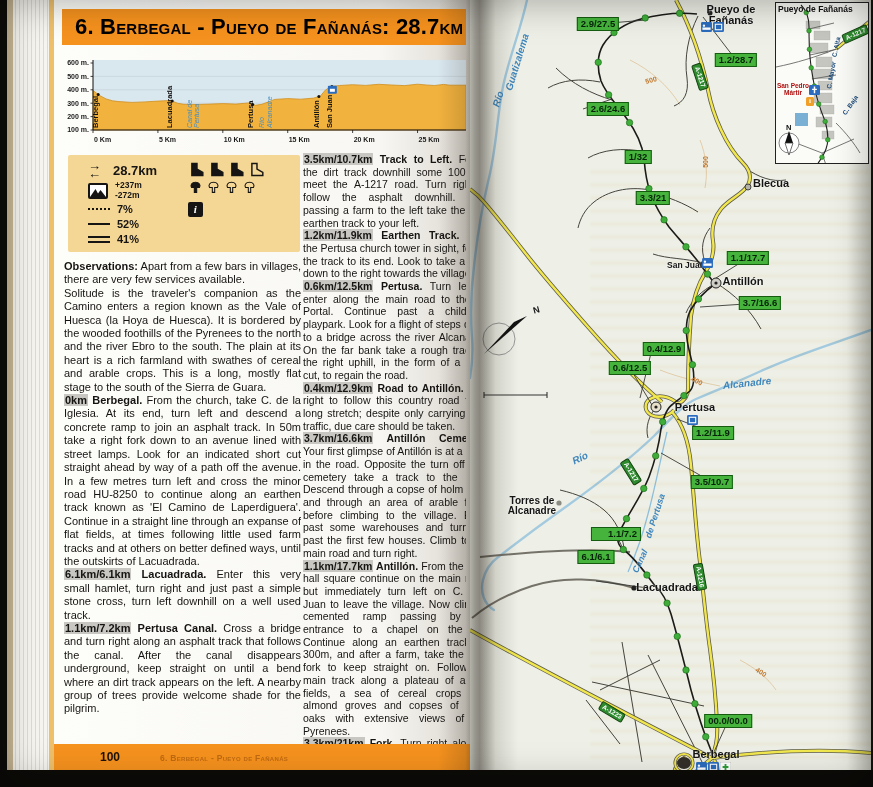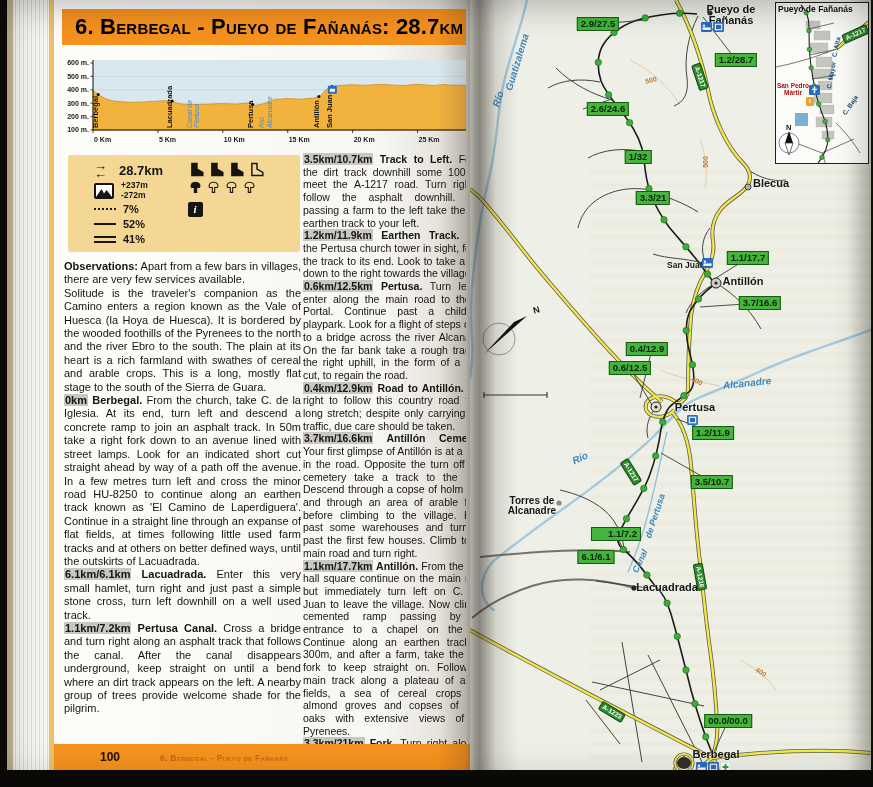--- a/index.html
+++ b/index.html
@@ -18,21 +18,21 @@
      background:linear-gradient(90deg,#fdfdfa 0%,#f8f7f3 78%,#e4e1da 94%,#cfccc4 100%);}
   #banner{position:absolute;left:62px;top:9px;width:404px;height:36px;background:#f6921e;z-index:3;
      color:#000000;font-weight:bold;font-size:22px;line-height:36px;padding-left:13px;box-sizing:border-box;
      font-variant:small-caps;letter-spacing:.2px;white-space:nowrap;overflow:hidden;}
   #elev-chart{position:absolute;left:64px;top:52px;width:402px;height:98px;z-index:3;}
   .axlbl{font-size:7px;font-weight:bold;fill:#1a1a1a;font-family:"Liberation Sans",sans-serif;}
   .lmt{font-size:7.5px;font-weight:bold;fill:#111;font-family:"Liberation Sans",sans-serif;}
   .lmw{font-size:7px;font-style:italic;fill:#4a8fc0;font-family:"Liberation Sans",sans-serif;}
   
   #info-box{position:absolute;left:68px;top:155px;width:232px;height:97px;background:#f5d795;z-index:3;
-     border-radius:2px;padding:7px 26px;box-sizing:border-box;display:flex;}
+     border-radius:2px;padding:7px 20px;box-sizing:border-box;display:flex;}
   .ib-left{width:52%;display:flex;flex-direction:column;justify-content:space-between;}
   .ib-right{width:48%;display:flex;flex-direction:column;gap:4px;}
   .ib-row{display:flex;align-items:center;gap:7px;color:#161514;}
   .ib-dist{font-size:13px;font-weight:bold;}
   .ib-updown{font-size:8.5px;font-weight:bold;line-height:1.15;}
   .ib-pct{font-size:11px;font-weight:bold;}
   .arrowicon{width:18px;font-size:13px;font-weight:bold;line-height:.62;color:#111;}
   .arrowicon::before{content:"\2192";display:block;}
   .arrowicon::after{content:"\2190";display:block;}
   .lsample{width:22px;}
@@ -373,21 +373,21 @@
     </svg>
     <div id="bleed"></div>
     <div id="map-labels">
         <div class="kmbadge" style="left: 128px; top: 24px;">2.9/27.5</div>
         <div class="kmbadge" style="left: 266px; top: 60px;">1.2/28.7</div>
         <div class="kmbadge" style="left: 113px; top: 109px; margin-left: 25px;">2.6/24.6</div>
         <div class="kmbadge" style="left: 168px; top: 157px;">1/32</div>
         <div class="kmbadge" style="left: 183px; top: 198px;">3.3/21</div>
         <div class="kmbadge" style="left: 278px; top: 258px;">1.1/17.7</div>
         <div class="kmbadge" style="left: 290px; top: 303px;">3.7/16.6</div>
-        <div class="kmbadge" style="left: 177px; top: 349px;">0.4/12.9</div>
+        <div class="kmbadge" style="left: 194px; top: 349px;">0.4/12.9</div>
         <div class="kmbadge" style="left: 160px; top: 368px;">0.6/12.5</div>
         <div class="kmbadge" style="left: 243px; top: 433px;">1.2/11.9</div>
         <div class="kmbadge" style="left: 242px; top: 482px;">3.5/10.7</div>
         <div class="kmbadge" style="left: 146px; top: 534px; padding-left: 16px;">1.1/7.2</div>
         <div class="kmbadge" style="left: 126px; top: 557px;">6.1/6.1</div>
         <div class="kmbadge" style="left: 258px; top: 721px;">00.0/00.0</div>
         <div class="town" style="left: 261px; top: 15px; font-size: 11px;">Pueyo de
 Fañanás</div>
         <div class="amenrow" style="left: 231px; top: 22px;">
           <svg viewBox="0 0 12 11">

